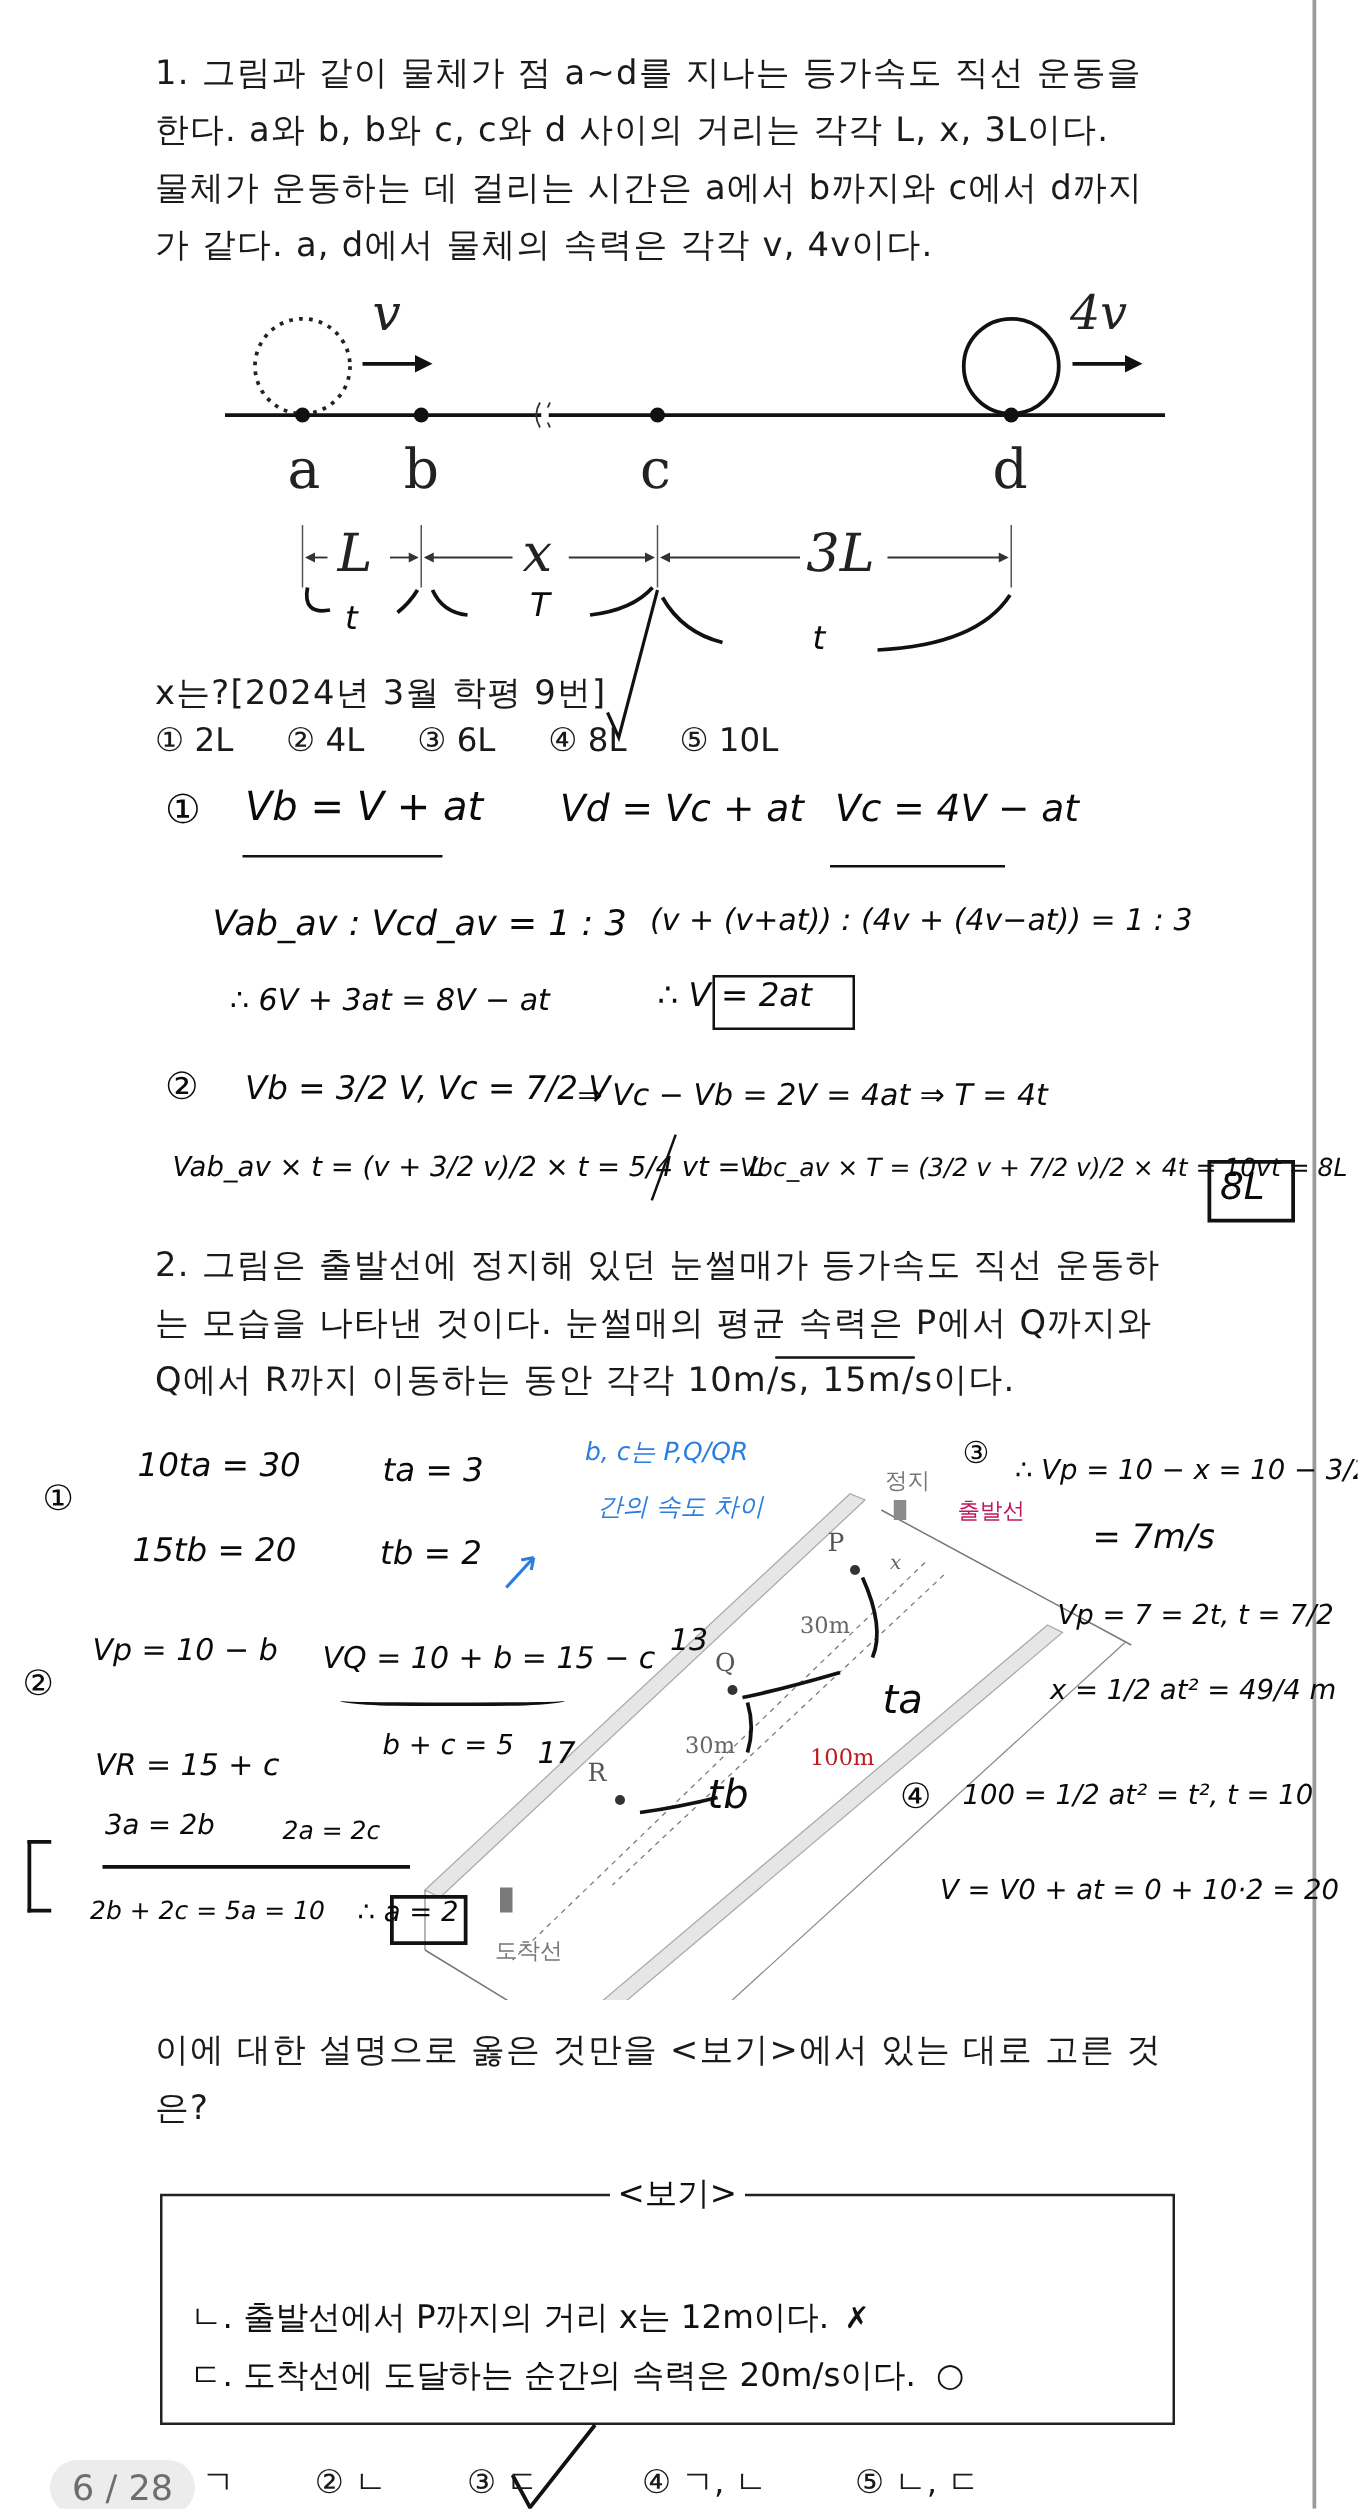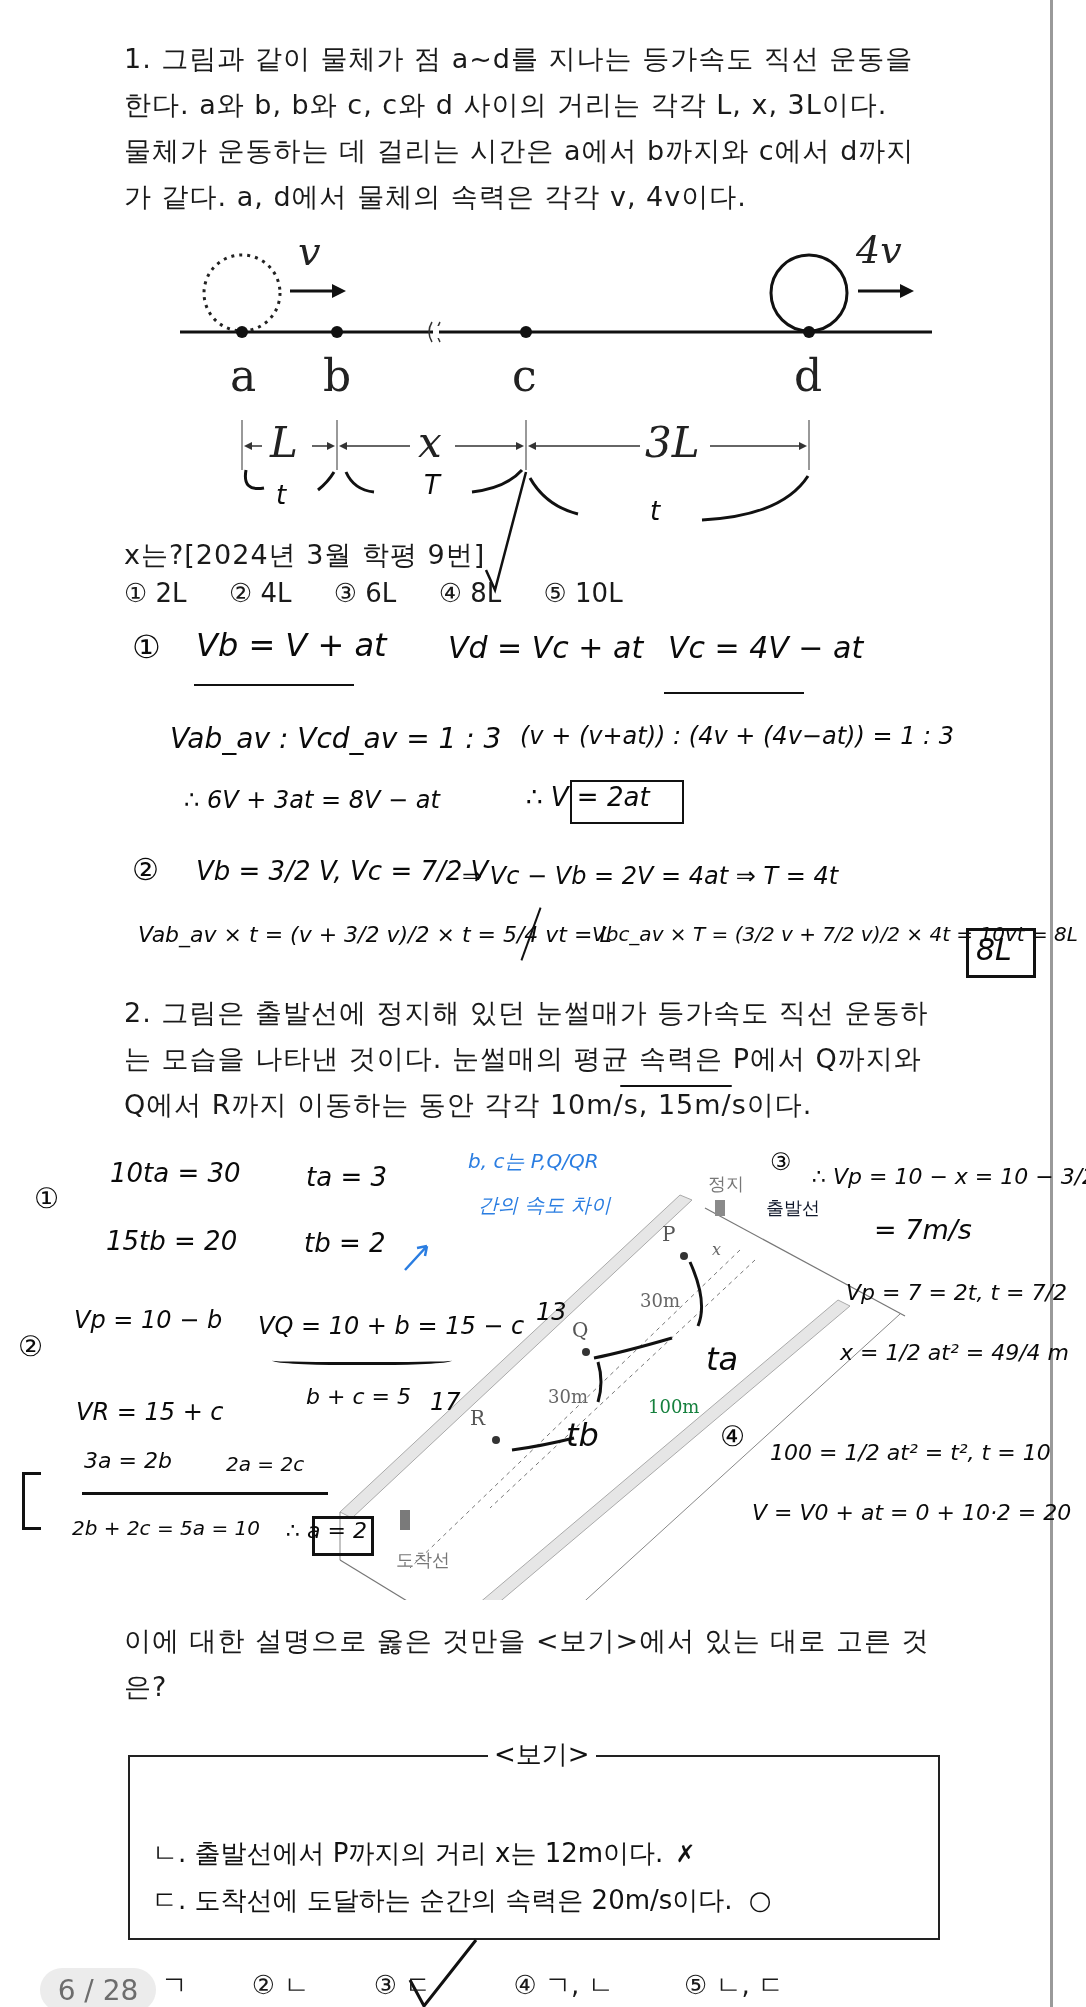--- a/index.html
+++ b/index.html
@@ -150,28 +150,28 @@
   <path d="M594 258 q30 -6 78 -20" stroke="#111" stroke-width="3" fill="none"></path>
   <path d="M598 262 q6 20 0 40" stroke="#111" stroke-width="3" fill="none"></path>
   <path d="M512 350 q30 -4 62 -12" stroke="#111" stroke-width="3" fill="none"></path>
 
   <path d="M405 170 l22 -24 m0 0 l-10 2 m10 -2 l-2 10" stroke="#2a7de1" stroke-width="2.5" fill="none"></path>
 
   <rect x="715" y="100" width="10" height="16" fill="#8a8a8a"></rect>
   <rect x="400" y="410" width="10" height="20" fill="#7a7a7a"></rect>
 </svg>
 <div class="abs" style="left:708px;top:1172px;font-size:18px;color:#777;">정지</div>
-<div class="abs" style="left:766px;top:1196px;font-size:18px;color:#0f172a;">출발선</div>
+<div class="abs" style="left:766px;top:1196px;font-size:18px;color:#be185d;">출발선</div>
 <div class="abs serif" style="left:662px;top:1222px;font-size:20px;color:#555;">P</div>
 <div class="abs serif" style="left:572px;top:1318px;font-size:20px;color:#555;">Q</div>
 <div class="abs serif" style="left:470px;top:1406px;font-size:20px;color:#555;">R</div>
 <div class="abs serif" style="left:712px;top:1240px;font-size:16px;color:#666;font-style:italic;">x</div>
 <div class="abs serif" style="left:640px;top:1290px;font-size:18px;color:#666;">30m</div>
 <div class="abs serif" style="left:548px;top:1386px;font-size:18px;color:#666;">30m</div>
-<div class="abs serif" style="left:648px;top:1396px;font-size:18px;color:#15803d;">100m</div>
+<div class="abs serif" style="left:648px;top:1396px;font-size:18px;color:#b91c1c;">100m</div>
 <div class="abs" style="left:396px;top:1548px;font-size:18px;color:#777;">도착선</div>
 <div class="hand" style="left:536px;top:1298px;font-size:24px;">13</div>
 <div class="hand" style="left:430px;top:1388px;font-size:24px;">17</div>
 <div class="hand" style="left:706px;top:1340px;font-size:32px;">ta</div>
 <div class="hand" style="left:566px;top:1416px;font-size:32px;">tb</div>
 
 <div class="hand" style="left:34px;top:1182px;font-size:28px;">①</div>
 <div class="hand" style="left:110px;top:1158px;font-size:26px;">10ta = 30</div>
 <div class="hand" style="left:306px;top:1162px;font-size:26px;">ta = 3</div>
 <div class="hand" style="left:106px;top:1226px;font-size:26px;">15tb = 20</div>
@@ -194,21 +194,21 @@
 <div class="abs" style="left:312px;top:1516px;width:56px;height:34px;border:3px solid #111;"></div>
 <div class="hand" style="left:286px;top:1518px;font-size:22px;">∴ a = 2</div>
 
 <div class="hand" style="left:770px;top:1148px;font-size:24px;">③</div>
 <div class="hand" style="left:812px;top:1164px;font-size:22px;">∴ Vp = 10 − x = 10 − 3/2 a</div>
 <div class="hand" style="left:874px;top:1214px;font-size:27px;">= 7m/s</div>
 <div class="hand" style="left:846px;top:1280px;font-size:22px;">Vp = 7 = 2t,  t = 7/2</div>
 <div class="hand" style="left:840px;top:1340px;font-size:22px;">x = 1/2 at² = 49/4 m</div>
 
 <div class="hand" style="left:720px;top:1420px;font-size:28px;">④</div>
-<div class="hand" style="left:770px;top:1424px;font-size:22px;margin-top:16px;">100 = 1/2 at² = t²,  t = 10</div>
+<div class="hand" style="left:770px;top:1424px;font-size:22px;">100 = 1/2 at² = t²,  t = 10</div>
 <div class="hand" style="left:752px;top:1500px;font-size:22px;">V = V0 + at = 0 + 10·2 = 20</div>
 
 <div class="ptext" style="top:1618px;">이에 대한 설명으로 옳은 것만을 &lt;보기&gt;에서 있는 대로 고른 것</div>
 <div class="ptext" style="top:1664px;">은?</div>
 
 <div class="bogi">
   <div class="bogi-title">&lt;보기&gt;</div>
   <div class="bogi-item" style="top:79px;">
     <span>ㄴ. 출발선에서 P까지의 거리 x는 12m이다.</span>
     <span style="margin-left:4px;font-size:24px;">✗</span>

